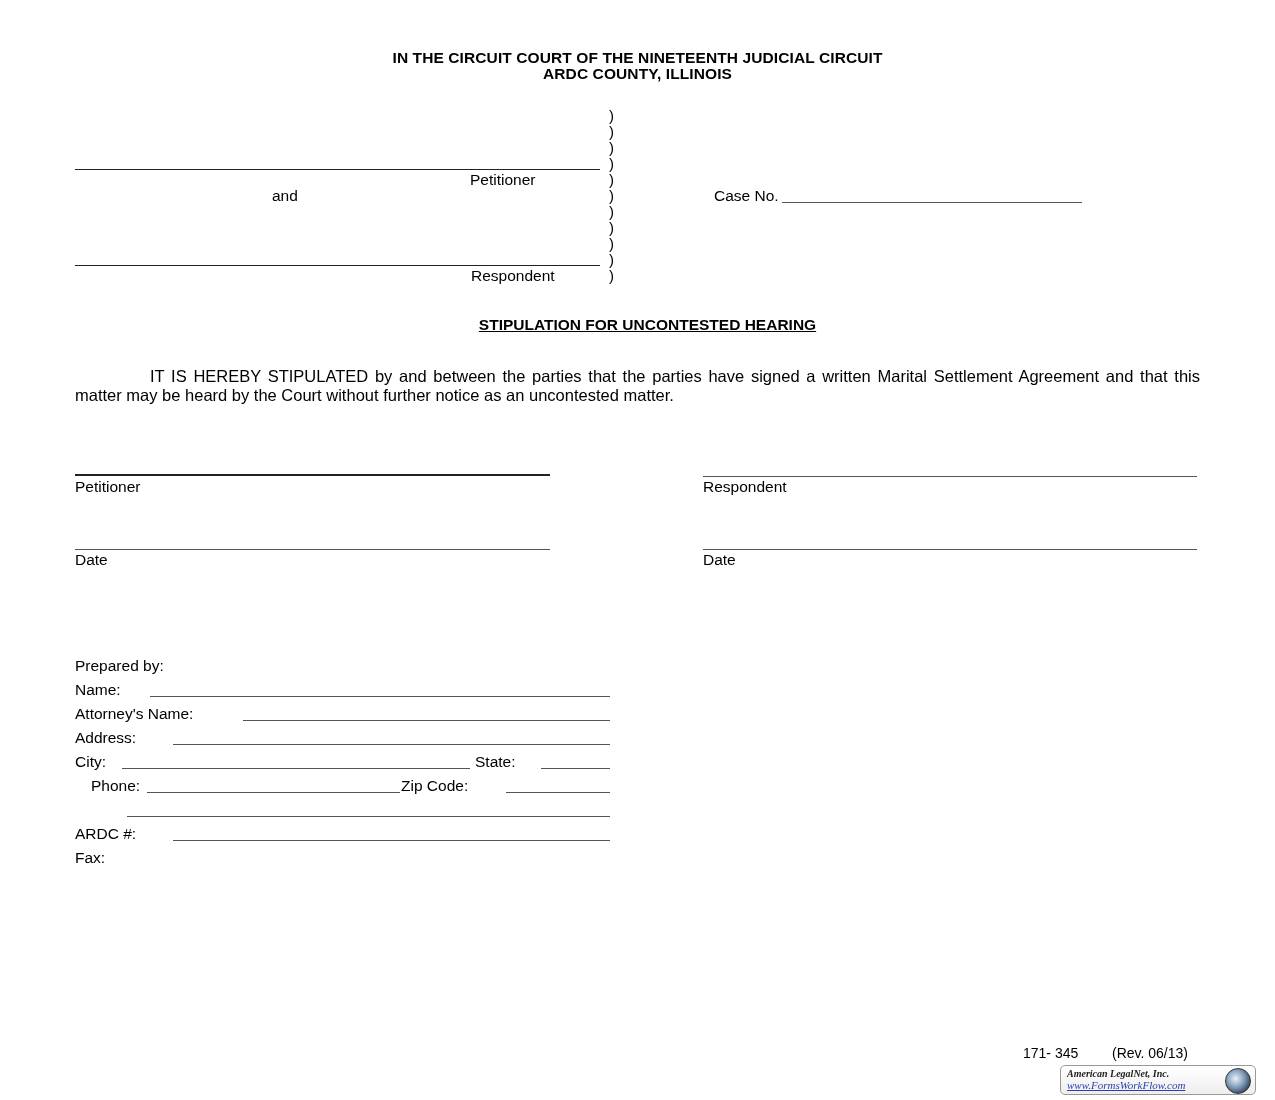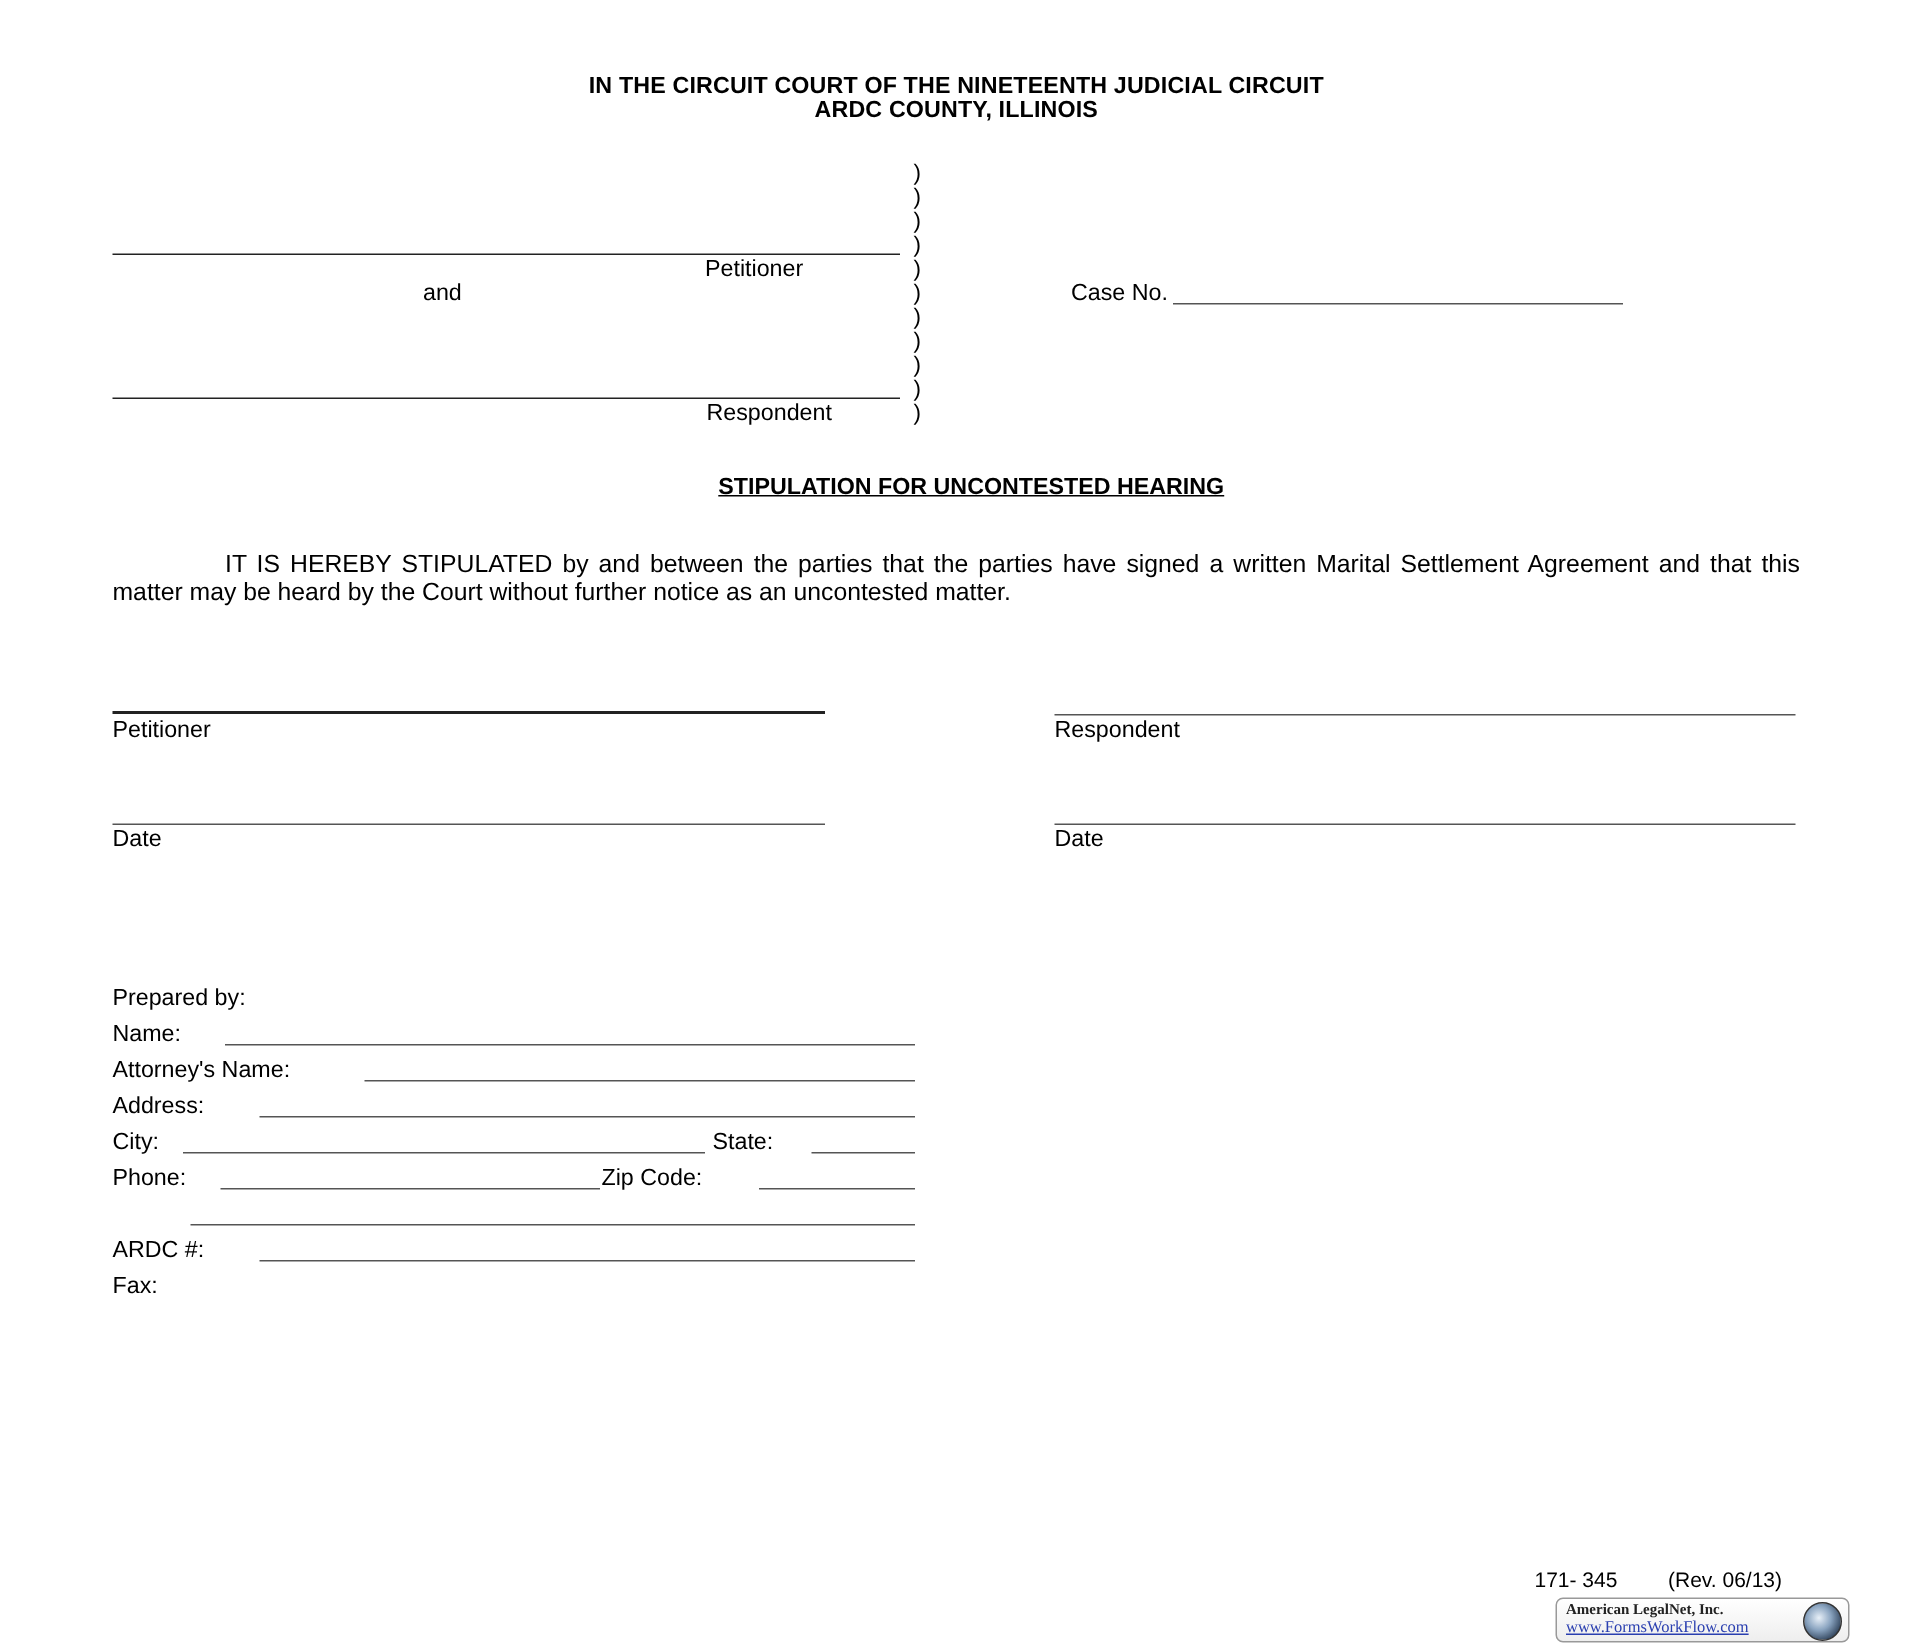--- a/index.html
+++ b/index.html
@@ -9,22 +9,22 @@
   .hdr { left: 0; width: 1275px; text-align: center; font-weight: bold; font-size: 15.5px; letter-spacing: 0.1px; }
   .txt { font-size: 15.5px; white-space: nowrap; }
   .line { position: absolute; height: 0; border-top: 1.5px solid #222; }
   .dline { position: absolute; height: 0; border-top: 1px solid #555; }
   .paren { position: absolute; left: 609px; font-size: 15px; line-height: 16px; }
   .title { left: 0; width: 1295px; text-align: center; font-weight: bold; font-size: 15.5px; text-decoration: underline; }
   .para { left: 75px; width: 1125px; font-size: 16.5px; line-height: 19px; text-align: justify; }
   .para .indent { display: inline-block; width: 75px; }
   .field-row { position: absolute; left: 75px; font-size: 15.5px; white-space: nowrap; }
   .footer-num { font-size: 14px; margin-left: 15px; }
-  .logo { position: absolute; left: 1037px; top: 1065px; width: 194px; height: 28px;
-          border: 1px solid #999; border-radius: 5px; background: linear-gradient(#fff, #eee); }
+  .logo { position: absolute; left: 1060px; top: 1065px; width: 194px; height: 28px;
+          border: 1px solid #999; border-radius: 5px; background: linear-gradient(#fff, #eee); font-style: italic; }
   .logo-name { position: absolute; left: 6px; top: 2px; font-family: "Liberation Serif", serif; font-weight: bold; font-size: 10px; color: #222; }
   .logo-url { position: absolute; left: 6px; top: 13px; font-family: "Liberation Serif", serif; font-size: 11px; color: #2a3fb0; text-decoration: underline; }
   .logo-globe { position: absolute; right: 4px; top: 2px; width: 24px; height: 24px; border-radius: 50%;
                 background: radial-gradient(circle at 40% 40%, #e8f0f8 0%, #8aa4c0 40%, #2b3e56 80%); border: 1px solid #333; }
 </style>
 </head>
 <body>
 
 <div class="abs hdr" style="top:49px;">IN THE CIRCUIT COURT OF THE NINETEENTH JUDICIAL CIRCUIT</div>
 <div class="abs hdr" style="top:65px;">ARDC COUNTY, ILLINOIS</div>
@@ -38,21 +38,21 @@
   <div class="paren" style="top:188px;">)</div>
   <div class="paren" style="top:204px;">)</div>
   <div class="paren" style="top:220px;">)</div>
   <div class="paren" style="top:236px;">)</div>
   <div class="paren" style="top:252px;">)</div>
   <div class="paren" style="top:268px;">)</div>
 </div>
 
 <div class="line" style="left:75px; top:169px; width:525px;"></div>
 <div class="abs txt" style="left:470px; top:171px;">Petitioner</div>
-<div class="abs txt" style="left:282px; top:187px;">and</div>
+<div class="abs txt" style="left:272px; top:187px;">and</div>
 <div class="line" style="left:75px; top:265px; width:525px;"></div>
 <div class="abs txt" style="left:471px; top:267px;">Respondent</div>
 
 <div class="abs txt" style="left:714px; top:187px;">Case No.</div>
 <div class="dline" style="left:782px; top:202px; width:300px;">
   <span class="abs txt" style="left:4px; top:-18px;"></span>
 </div>
 
 <div class="abs title" style="top:316px;">STIPULATION FOR UNCONTESTED HEARING</div>
 
@@ -77,21 +77,21 @@
 <div class="dline" style="left:243px; top:720px; width:367px;"></div>
 
 <div class="field-row" style="top:729px;">Address:</div>
 <div class="dline" style="left:173px; top:744px; width:437px;"></div>
 
 <div class="field-row" style="top:753px;">City:</div>
 <div class="dline" style="left:122px; top:768px; width:348px;"></div>
 <div class="abs txt" style="left:475px; top:753px;">State:</div>
 <div class="dline" style="left:541px; top:768px; width:69px;"></div>
 
-<div class="field-row" style="top:777px;">Phone:</div>
+<div class="field-row" style="top:777px;margin-left:16px;">Phone:</div>
 <div class="dline" style="left:147px; top:792px; width:253px;"></div>
 <div class="abs txt" style="left:401px; top:777px;">Zip Code:</div>
 <div class="dline" style="left:506px; top:792px; width:104px;"></div>
 
 <div class="field-row" style="top:849px;text-align:right;">Fax:</div>
 <div class="dline" style="left:127px; top:816px; width:483px;"></div>
 
 <div class="field-row" style="top:825px;">ARDC #:</div>
 <div class="dline" style="left:173px; top:840px; width:437px;"></div>
 

